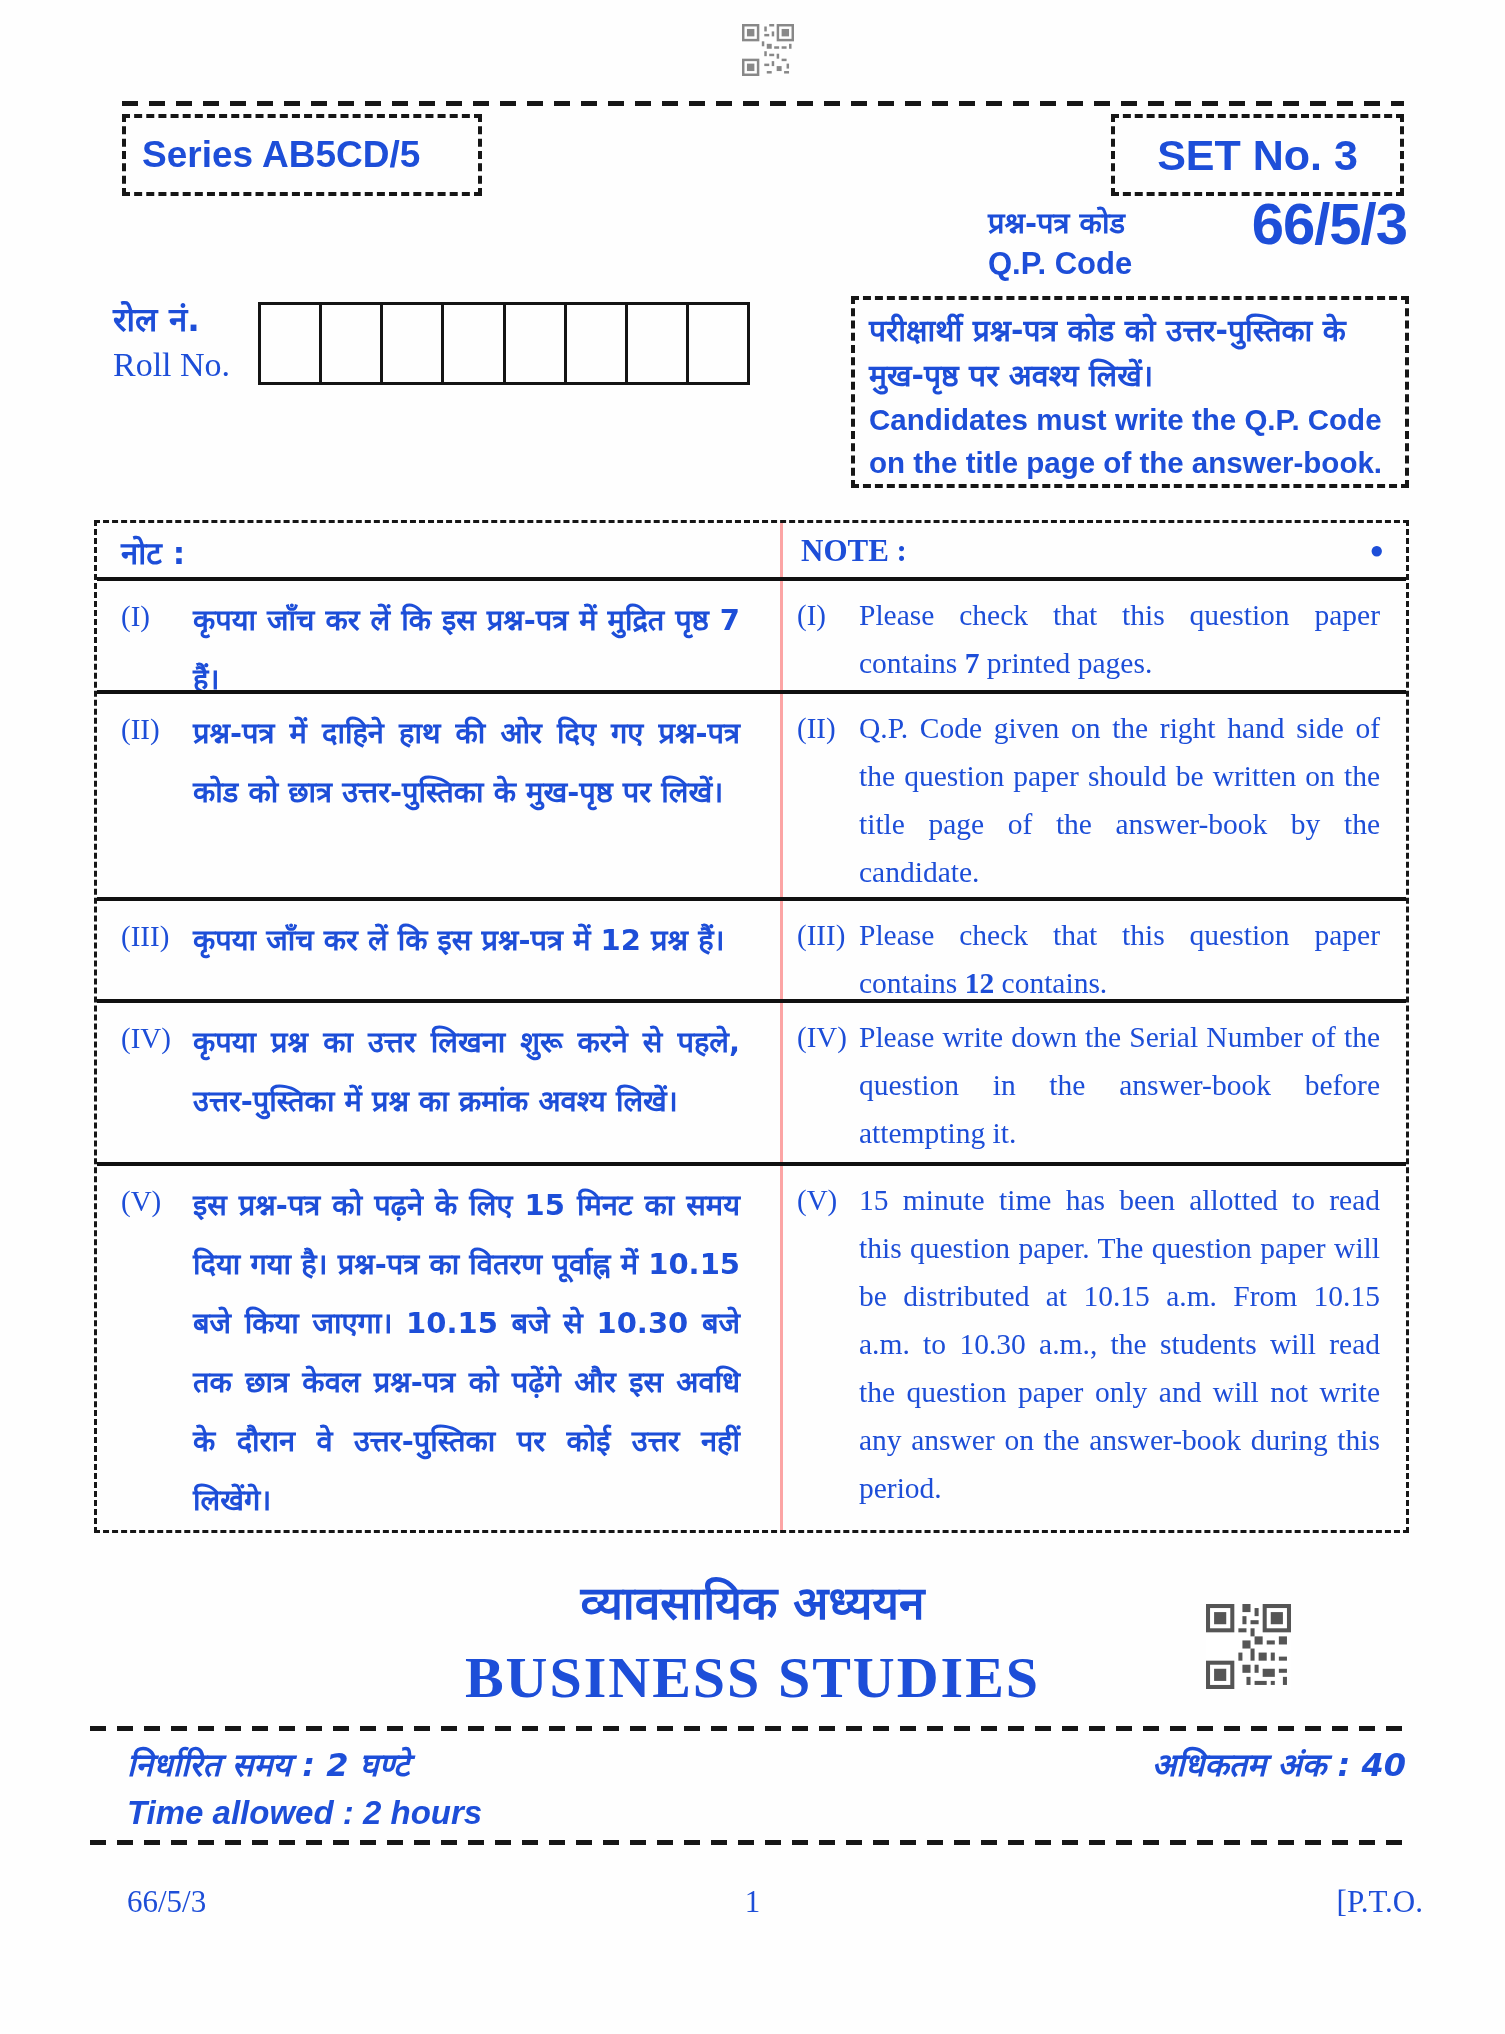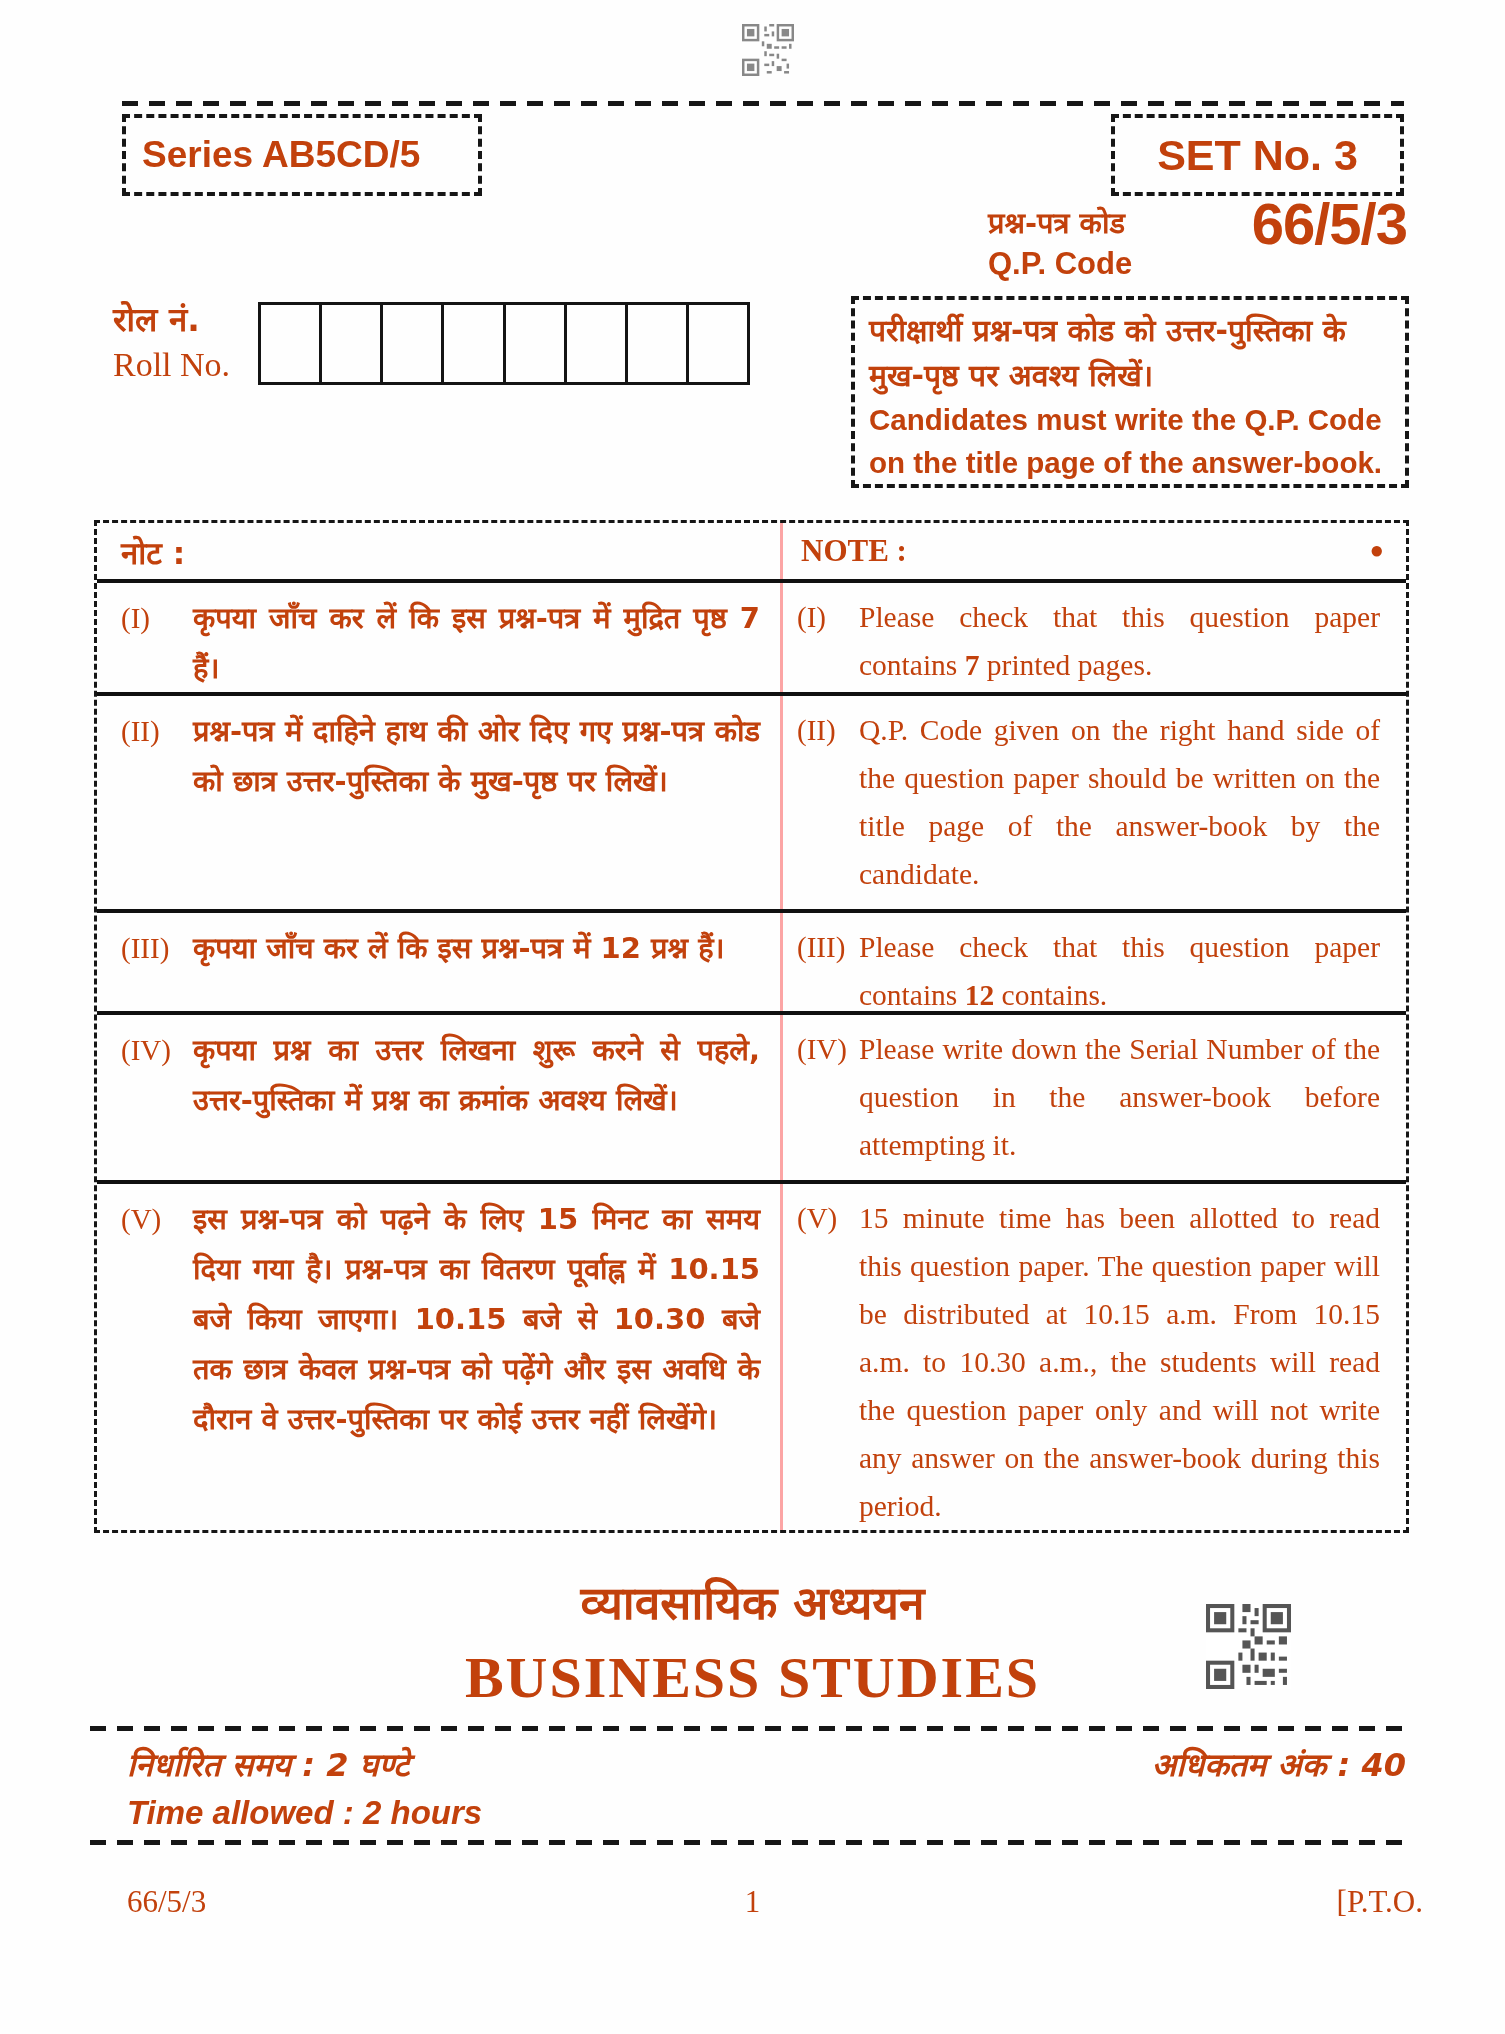--- a/index.html
+++ b/index.html
@@ -1,18 +1,18 @@
 <!DOCTYPE html>
 <html><head>
 <meta charset="utf-8">
 <style>
   html,body{margin:0;padding:0;background:#e8e8e8;}
   .page{
     position:relative;width:1505px;height:2034px;background:#fefefe;margin:0 auto;
-    font-family:"Liberation Serif",serif;color:#c2410c;overflow:hidden;
+    font-family:"Liberation Serif",serif;color:#1d4ed8;overflow:hidden;
   }
   .abs{position:absolute;}
   
   .dash-line{height:5px;background:repeating-linear-gradient(90deg,#161616 0 16px,transparent 16px 27px);}
   
   .dash-box{border:4px dashed #161616;box-sizing:border-box;}
   .dev{font-family:"DejaVu Sans","Liberation Sans",sans-serif;}
 
   .series-box{left:122px;top:114px;width:360px;height:82px;display:flex;align-items:center;}
   .series-box span{font-family:"Liberation Sans",sans-serif;font-weight:700;font-size:37px;padding-left:16px;}
@@ -47,21 +47,21 @@
   .r-2{height:218px;}
   .r-3{height:102px;}
   .r-4{height:171px;}
   .r-5{flex:1;}
   .hdr-hi{font-weight:700;font-size:31px;padding:8px 0 0 24px;font-family:"DejaVu Sans","Liberation Sans",sans-serif;}
   .hdr-en{font-weight:700;font-size:31px;padding:10px 0 0 18px;display:flex;flex:1;align-items:flex-start;}
   .hdr-bullet{margin-left:auto;margin-right:22px;font-size:24px;line-height:34px;}
   .rnum{flex:0 0 72px;margin-left:24px;font-size:29px;line-height:50px;}
   .cell.right .rnum{flex:0 0 62px;margin-left:14px;line-height:48px;}
   .rtext{flex:1;margin:0;text-align:justify;}
-  .cell.left .rtext{font-family:"DejaVu Sans","Liberation Sans",sans-serif;font-weight:600;font-size:29px;line-height:50px;padding-right:20px;}
+  .cell.left .rtext{font-family:"DejaVu Sans","Liberation Sans",sans-serif;font-weight:600;font-size:29px;line-height:59px;padding-right:40px;}
   .cell.right .rtext{font-size:29.5px;line-height:48px;padding-right:26px;}
   .rtext b{font-weight:800;}
 
   .title-hi{left:0;top:1570px;width:1505px;text-align:center;font-weight:800;font-size:46px;
     font-family:"DejaVu Sans","Liberation Sans",sans-serif;}
   .title-en{left:0;top:1644px;width:1505px;text-align:center;font-weight:700;font-size:58px;letter-spacing:2px;}
 
   .rule-2{left:90px;top:1726px;width:1315px;}
   .rule-3{left:90px;top:1840px;width:1315px;}
 

